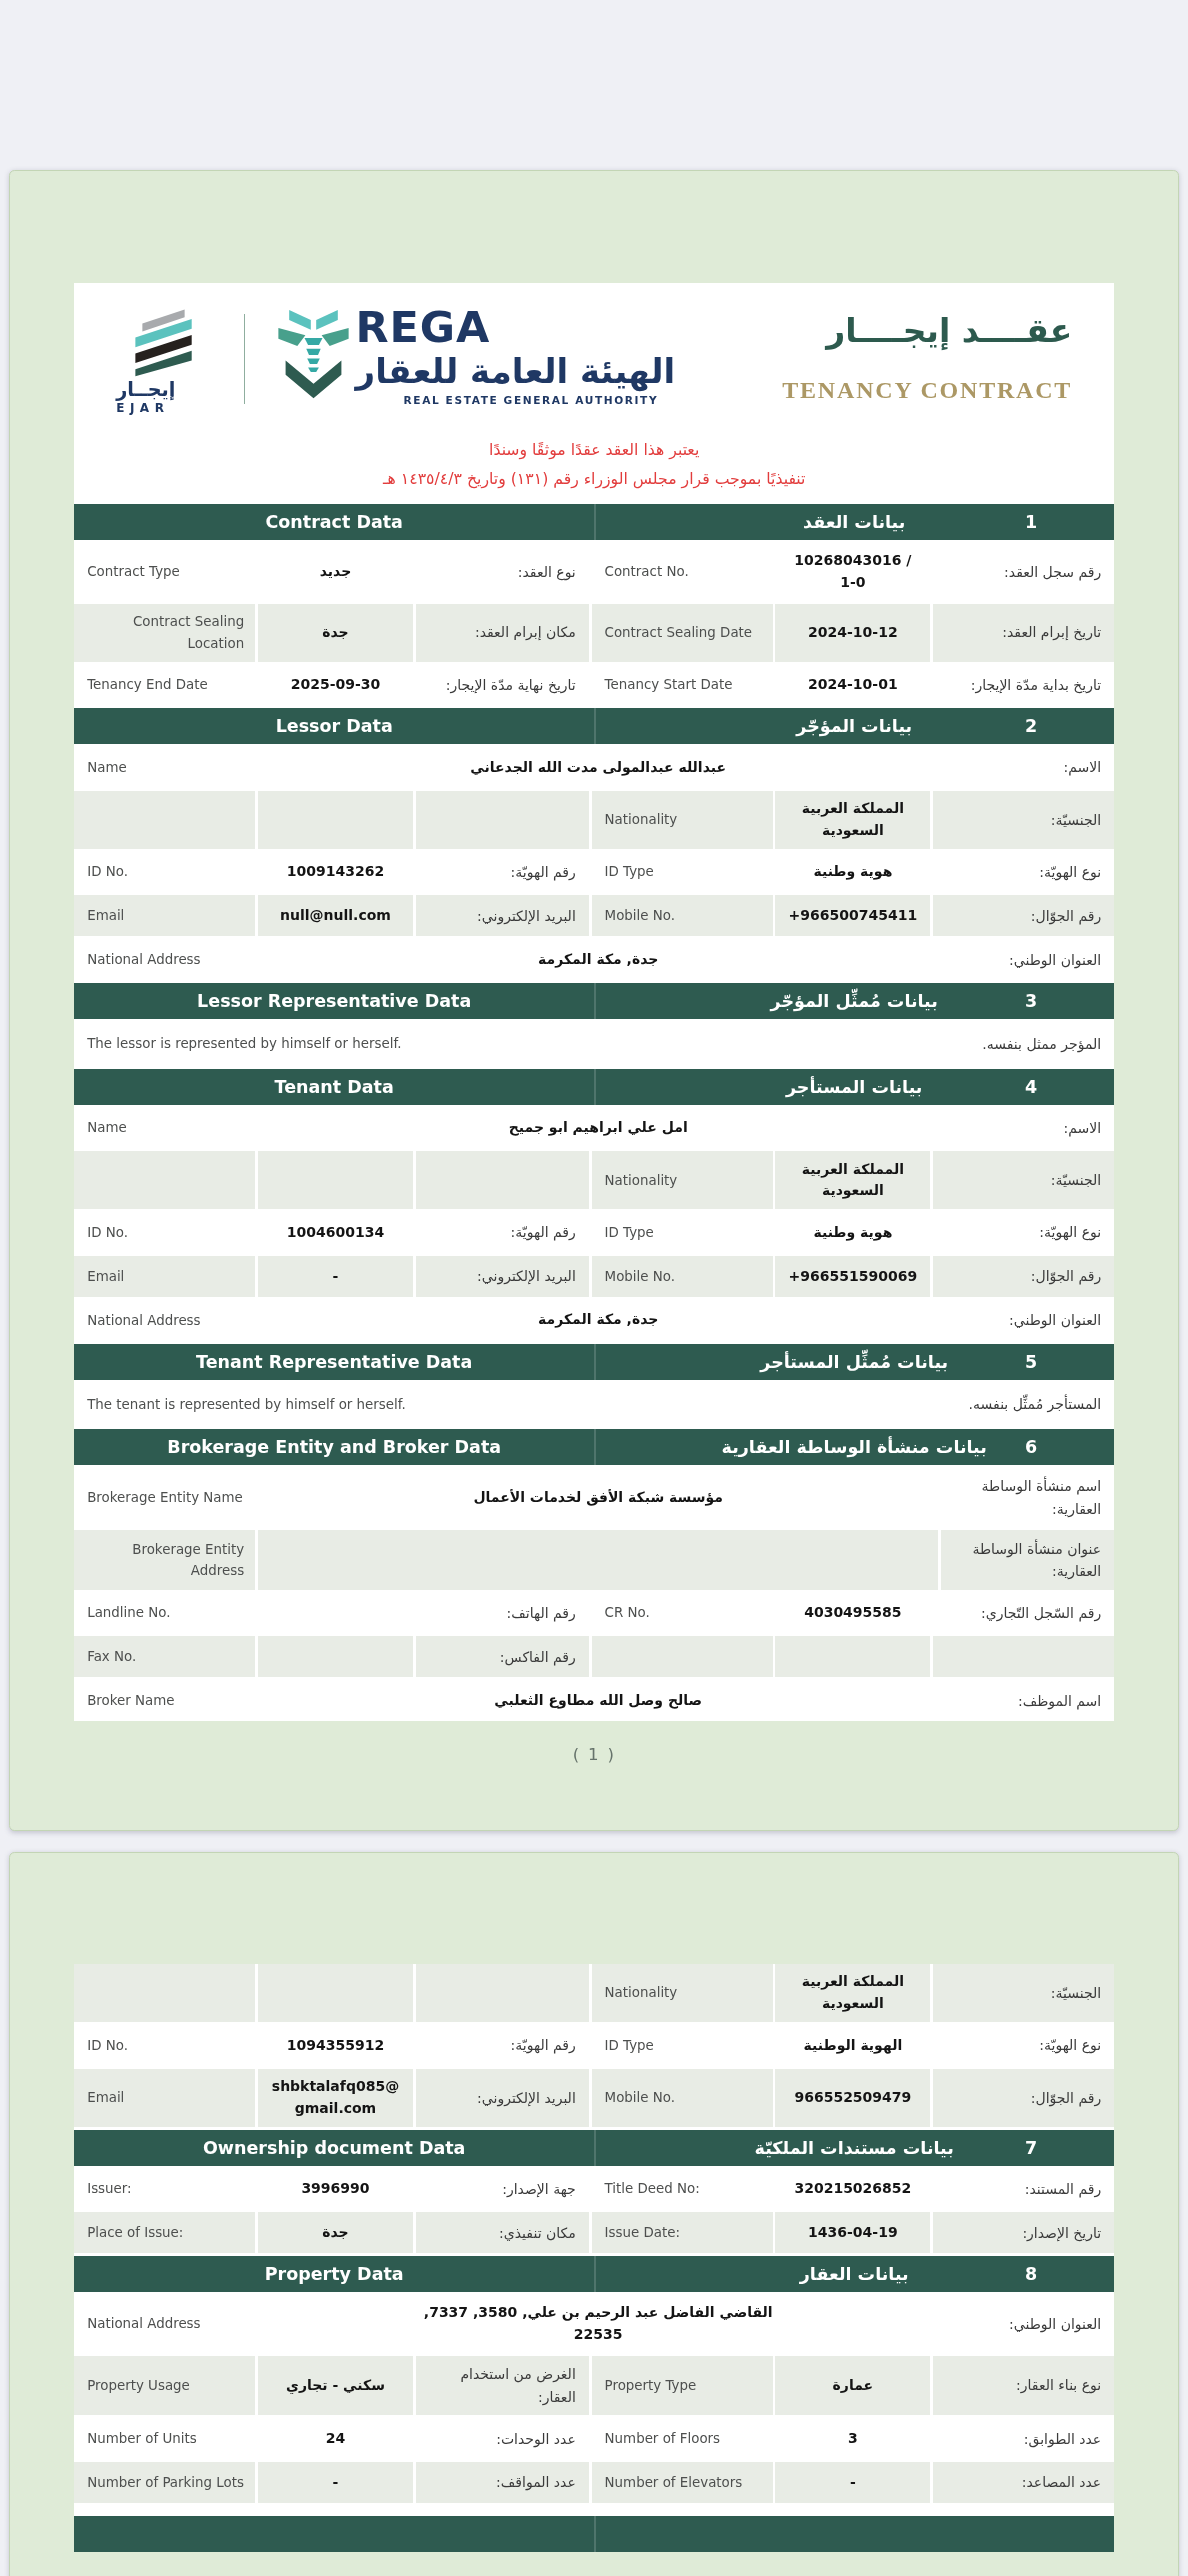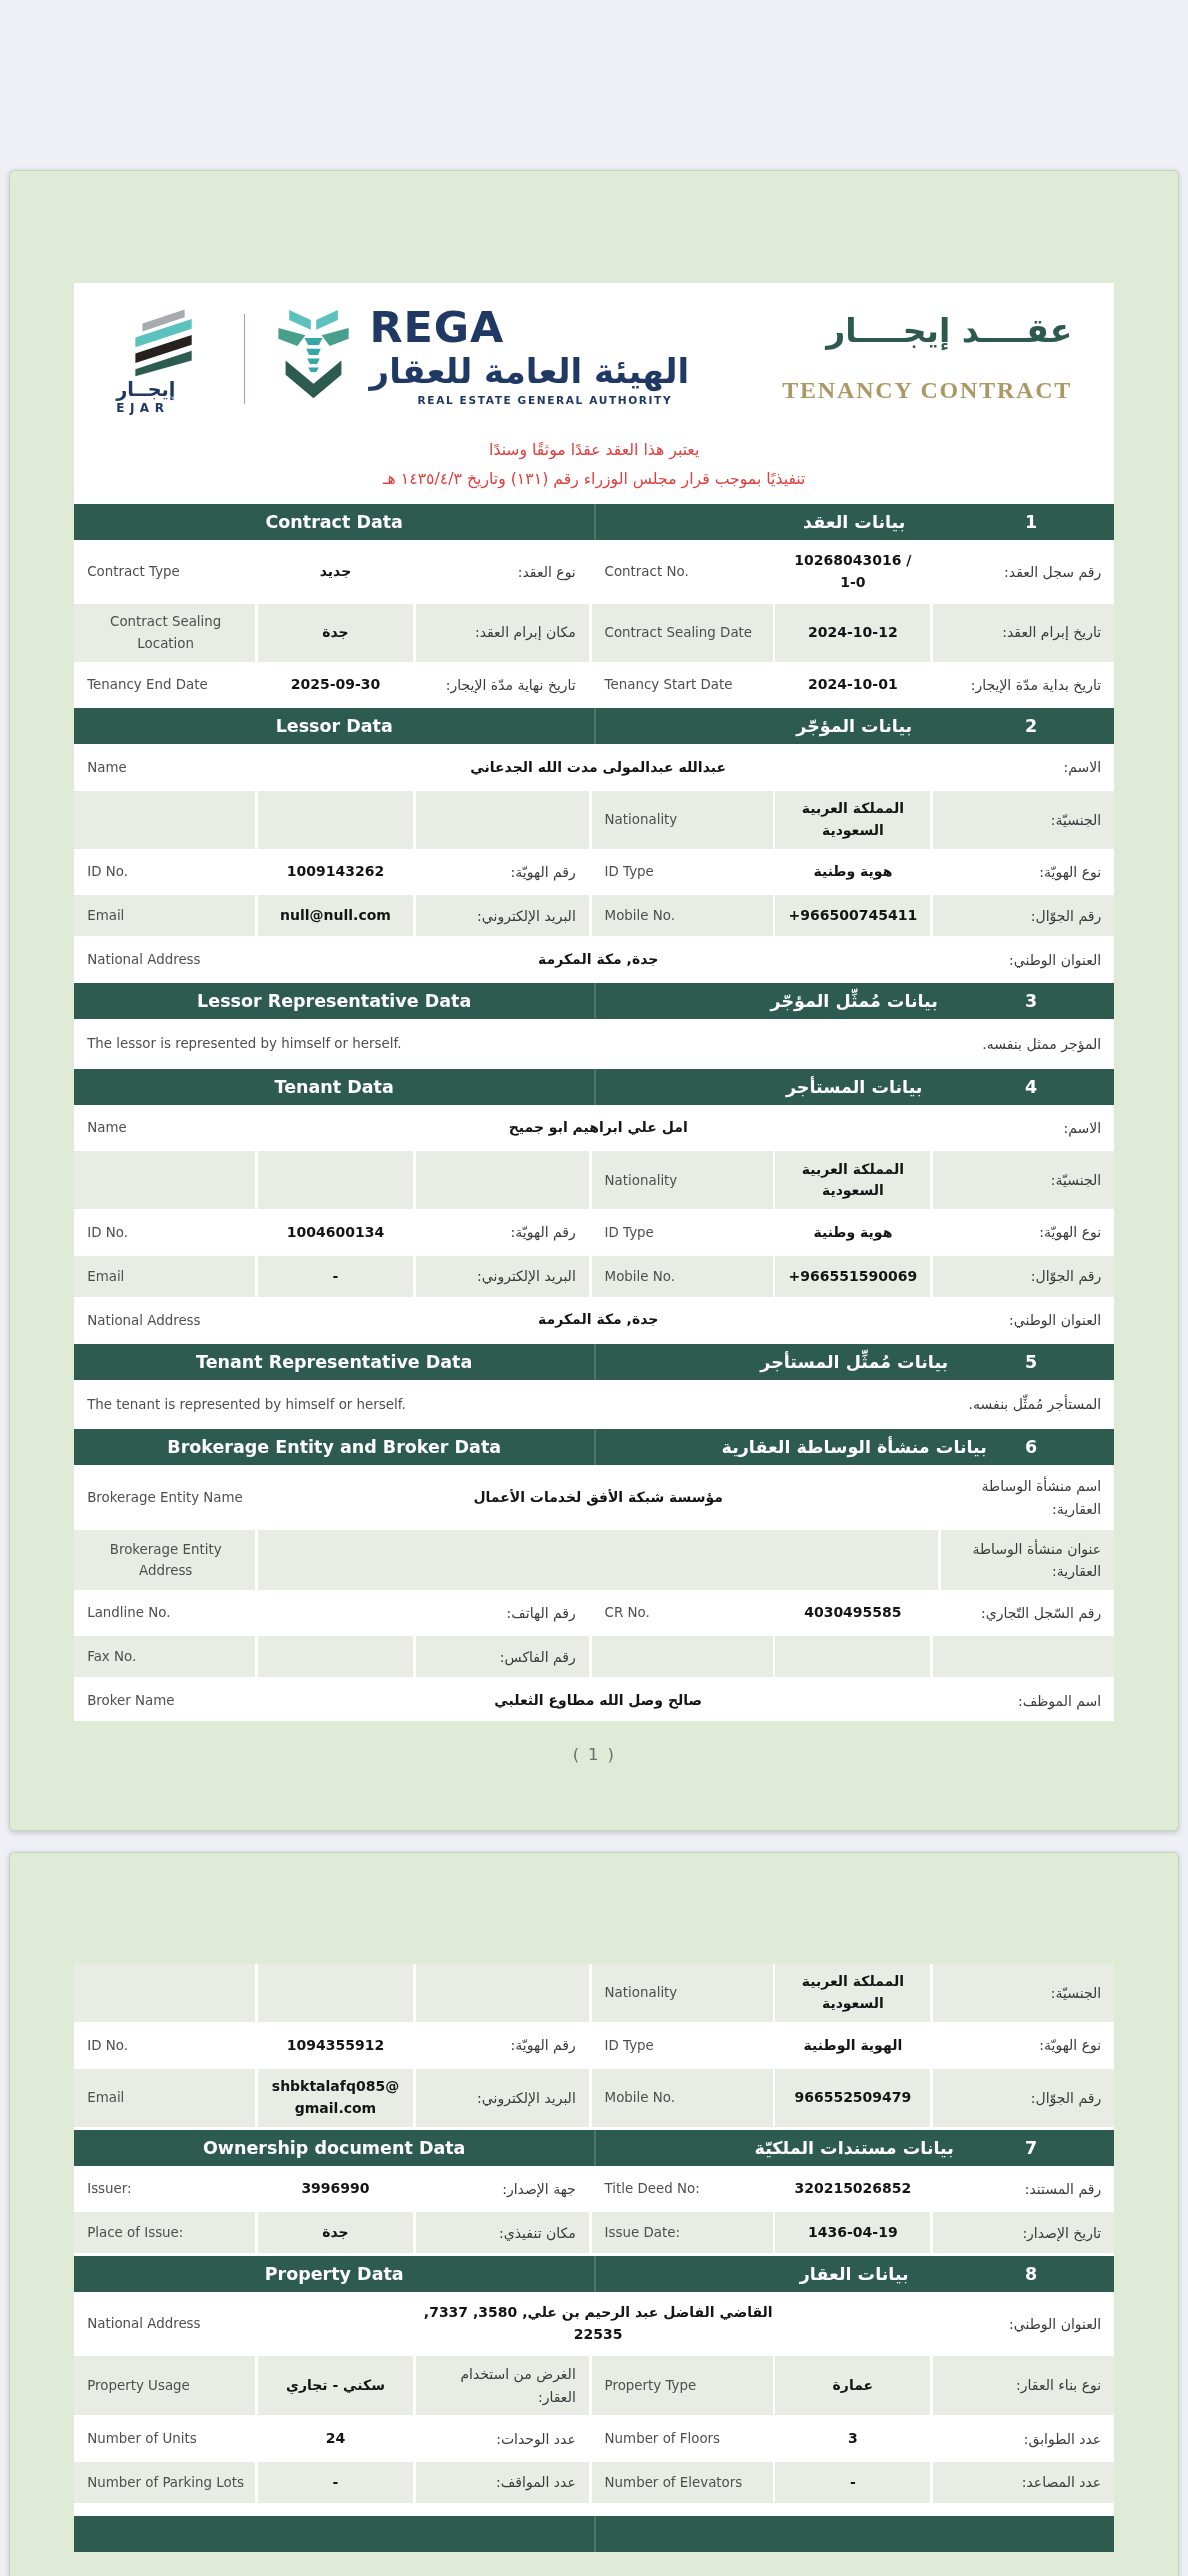--- a/index.html
+++ b/index.html
@@ -20,21 +20,21 @@
   #doc1{margin-top:112px;}
   #doc2{margin-top:111px;}
 
   
   .doc-header{padding:24px 42px 11px;}
   .logos-row{display:flex;align-items:flex-start;height:118px;}
   .ejar-logo{display:flex;flex-direction:column;width:98px;}
   .ejar-ar{color:#1F3864;font-weight:bold;font-size:19.3px;margin-top:1.8px;line-height:1.1;}
   .ejar-en{color:#1F3864;font-size:12px;letter-spacing:5.5px;font-weight:bold;margin-top:0.9px;}
   .logo-divider{width:0.9px;background:#8fae9f;height:90px;margin:7.4px 28px 0 29.5px;}
-  .rega-logo{display:flex;align-items:flex-start;gap:16px;}
+  .rega-logo{display:flex;align-items:flex-start;gap:2px;}
   .rega-text{display:flex;flex-direction:column;align-items:flex-start;}
   .rega-name{font-size:43px;font-weight:bold;color:#1F3864;line-height:.95;letter-spacing:0.9px;}
   .rega-ar{font-size:34px;font-weight:bold;color:#1F3864;margin-top:2.8px;}
   .rega-en{font-size:10.6px;color:#1F3864;letter-spacing:1.6px;font-weight:bold;margin-top:3.7px;margin-left:48px;}
   .head-titles{margin-left:auto;display:flex;flex-direction:column;align-items:flex-end;padding-top:7.4px;}
   .title-ar{font-size:33px;font-weight:bold;color:#2D5A4E;line-height:1;}
   .title-en{font-family:"Liberation Serif", serif;font-size:24px;color:#AC9865;letter-spacing:1.8px;margin-top:29.5px;font-weight:bold;}
   .notice{text-align:center;color:#E23C3C;font-weight:normal;font-size:15.7px;line-height:1.85;margin-top:10px;}
 
   
@@ -46,21 +46,21 @@
   .bar.partial{margin-top:13px;}
   .bar-en,.bar-ar{display:flex;align-items:center;justify-content:center;font-weight:bold;font-size:17.5px;}
   .bar-num{position:absolute;right:77px;top:0;height:100%;display:flex;align-items:center;font-weight:bold;font-size:17.5px;}
 
   .trow{display:grid;gap:2.8px;margin-bottom:2.8px;}
   .trow.pair{grid-template-columns:181px 155px 173px 181px 155px 1fr;}
   .trow.full{grid-template-columns:181px 1fr 173px;}
   .trow.note{grid-template-columns:1fr;}
   .cell{background:#fff;min-height:41px;display:flex;align-items:center;padding:7.4px 11px;font-size:13.4px;box-sizing:border-box;}
   .trow.shade .cell{background:#E8ECE5;}
-  .c-en{color:#4d4f4e;justify-content:flex-start;text-align:center;padding-left:13px;line-height:1.6;}
+  .c-en{color:#4d4f4e;justify-content:flex-start;text-align:right;padding-left:13px;line-height:1.6;}
   .c-val{justify-content:center;text-align:center;font-weight:bold;color:#141414;font-size:14px;line-height:1.55;}
   .c-val span{overflow-wrap:anywhere;}
   .c-val-wide span{max-width:350px;}
   .c-ar{color:#3a3a3a;justify-content:flex-start;text-align:right;padding-right:13px;font-size:14px;line-height:1.6;}
   .c-note{justify-content:space-between;min-height:44px;padding:9.2px 13px;}
   .c-note .note-en{color:#4d4f4e;font-size:13.4px;}
   .c-note .note-ar{color:#3a3a3a;font-size:14px;}
 
   .page-num{text-align:center;color:#66736b;font-size:16.6px;margin-top:24px;letter-spacing:1.8px;}
 </style>

